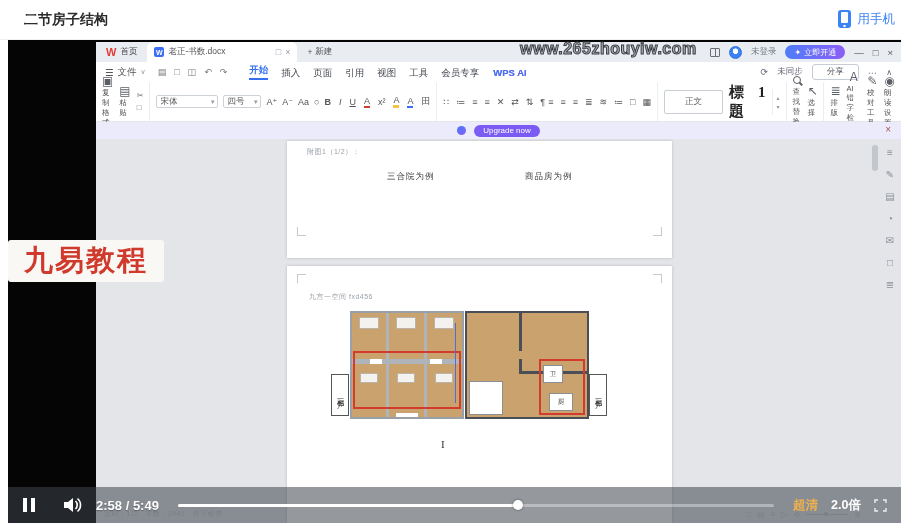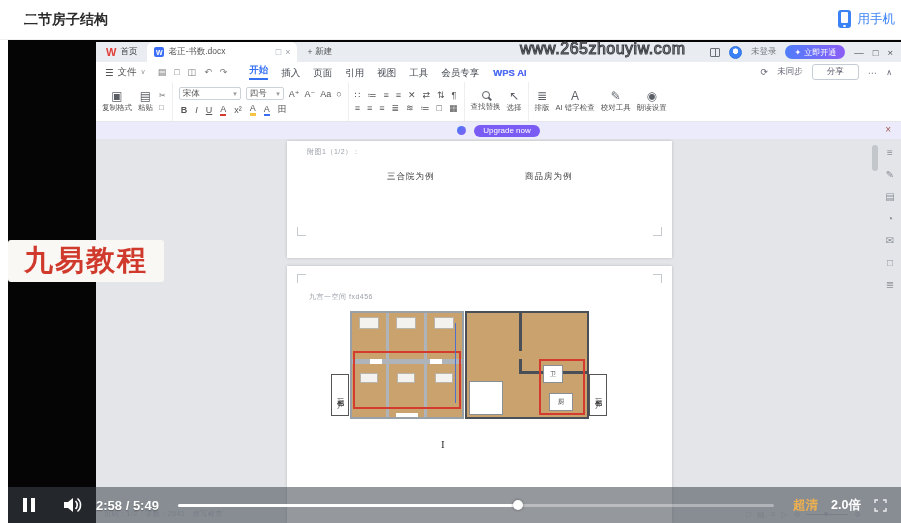--- a/index.html
+++ b/index.html
@@ -45,21 +45,21 @@
   .wpsai { margin-left:14px; font-weight:bold; background:linear-gradient(90deg,#3f7bf6,#8b5ef6); -webkit-background-clip:text; background-clip:text; color:#4f6ef2; }
   .mn-right { margin-left:auto; display:flex; align-items:center; gap:9px; color:#667; }
   .sharebox { border:1px solid #c6cdd6; border-radius:3px; padding:1px 14px; font-size:8.5px; color:#556; }
 
   
   .ribbon { position:absolute; left:0; top:40px; width:805px; height:40px; background:#fff; border-bottom:1px solid #e4e6ea; display:flex; }
   .rgrp { border-right:1px solid #eceef0; height:100%; display:flex; align-items:center; padding:0 6px; gap:6px; }
   .rbtn { display:flex; flex-direction:column; align-items:center; justify-content:center; gap:1px; font-size:7.5px; color:#555; }
   .rbtn .ric { font-size:12px; color:#5a5f66; line-height:12px; }
   .minicol { display:flex; flex-direction:column; gap:3px; font-size:8px; color:#777; }
-  .fontcol { display:flex; flex-direction:column; gap:3px; }
+  .fontcol { display:flex; flex-direction:row; gap:3px; }
   .frow { display:flex; align-items:center; gap:5px; }
   .selbox { border:1px solid #cdd2d8; border-radius:2px; font-size:8.5px; color:#555; padding:0 3px; height:13px; display:flex; align-items:center; justify-content:space-between; }
   .selbox .car { color:#999; font-size:7px; margin-left:4px; }
   .gl { font-size:9px; color:#555; }
   .gl.b { font-weight:bold; } .gl.i { font-style:italic; } .gl.u { text-decoration:underline; }
   .gl.reda { border-bottom:2px solid #d23b2e; } .gl.yel { border-bottom:3px solid #f5c542; } .gl.blu { border-bottom:2px solid #3b6ef5; }
   .stybody { width:68px; height:24px; border:1px solid #c9ced4; border-radius:2px; display:flex; align-items:center; justify-content:center; font-size:8.5px; color:#666; background:#fff; }
   .styh1 { font-family:"Liberation Serif","DejaVu Serif",serif; font-size:15px; font-weight:bold; color:#222; display:flex; align-items:baseline; gap:5px; }
   .spin { display:flex; flex-direction:column; gap:2px; font-size:6px; color:#999; border-left:1px solid #eceef0; padding-left:4px; height:26px; justify-content:center; }
   .mag { width:8px; height:8px; border:1.5px solid #5a5f66; border-radius:50%; position:relative; margin-bottom:2px; }
@@ -101,21 +101,21 @@
   .sideicons { position:absolute; right:3px; top:8px; width:16px; display:flex; flex-direction:column; align-items:center; gap:11px; color:#8b9097; font-size:10px; }
 
   .faintstatus { position:absolute; left:8px; bottom:4px; font-size:7px; color:#b9c2cf; letter-spacing:.5px; opacity:.85; }
   .fainticons { position:absolute; right:40px; bottom:4px; display:flex; align-items:center; gap:6px; font-size:8px; color:#c2c9d4; }
   .fslider { width:42px; height:1px; background:#c2c9d4; position:relative; }
   .fslider:after { content:""; position:absolute; left:18px; top:-2px; width:4px; height:4px; border-radius:50%; background:#c2c9d4; }
 
   
   .wm-top { position:absolute; left:512px; top:0; z-index:6; line-height:1.15; }
   .wm1 { font-size:15px; font-weight:800; color:#3a3c42; text-shadow:0 0 1px rgba(255,255,255,.5); }
-  .wm2 { font-size:16px; font-weight:400; letter-spacing:.5px; color:rgba(62,64,70,.35); -webkit-text-stroke:1px #3c3e44; }
+  .wm2 { font-size:16px; font-weight:700; letter-spacing:.5px; color:rgba(62,64,70,.35); -webkit-text-stroke:1px #3c3e44; }
   .brand { position:absolute; left:0; top:200px; width:156px; height:42px; background:#faf8f4; border-radius:3px; display:flex; align-items:center; justify-content:center; z-index:6; }
   .brand span { font-size:29px; font-weight:900; color:#d03a2c; letter-spacing:2px; }
 
   
   .controls { position:absolute; left:0; right:0; bottom:0; height:36px; background:rgba(62,68,76,.55); display:flex; align-items:center; padding:0 14px; gap:13px; z-index:8; }
   .ptime { color:#fff; font-size:13px; font-weight:bold; white-space:nowrap; text-shadow:0 1px 1px rgba(0,0,0,.3); }
   .pbar { flex:1; height:3px; background:rgba(255,255,255,.35); border-radius:2px; position:relative; margin:0 6px; }
   .pplayed { position:absolute; left:0; top:0; bottom:0; background:#fff; border-radius:2px; }
   .phandle { position:absolute; top:50%; width:10px; height:10px; background:#fff; border-radius:50%; transform:translate(-50%,-50%); box-shadow:0 0 3px rgba(0,0,0,.4); }
   .pqual { color:#eeb14d; font-size:12.5px; font-weight:bold; }
@@ -257,20 +257,31 @@
               <span class="gl">≡</span>
               <span class="gl">≡</span>
               <span class="gl">≡</span>
               <span class="gl">≣</span>
               <span class="gl">≋</span>
               <span class="gl">≔</span>
               <span class="gl">□</span>
               <span class="gl">▦</span>
             </div>
           </div>
+        </div>
+        <div class="rgrp">
+          <span class="stybody">正文</span>
+          <span class="styh1">
+            <span>標題</span>
+            <span>1</span>
+          </span>
+          <span class="spin">
+            <span>▴</span>
+            <span>▾</span>
+          </span>
         </div>
         <div class="rgrp">
           <div class="rbtn">
             <span class="mag"></span>
             <span>查找替换</span>
           </div>
           <div class="rbtn">
             <span class="ric">↖</span>
             <span>选择</span>
           </div>

